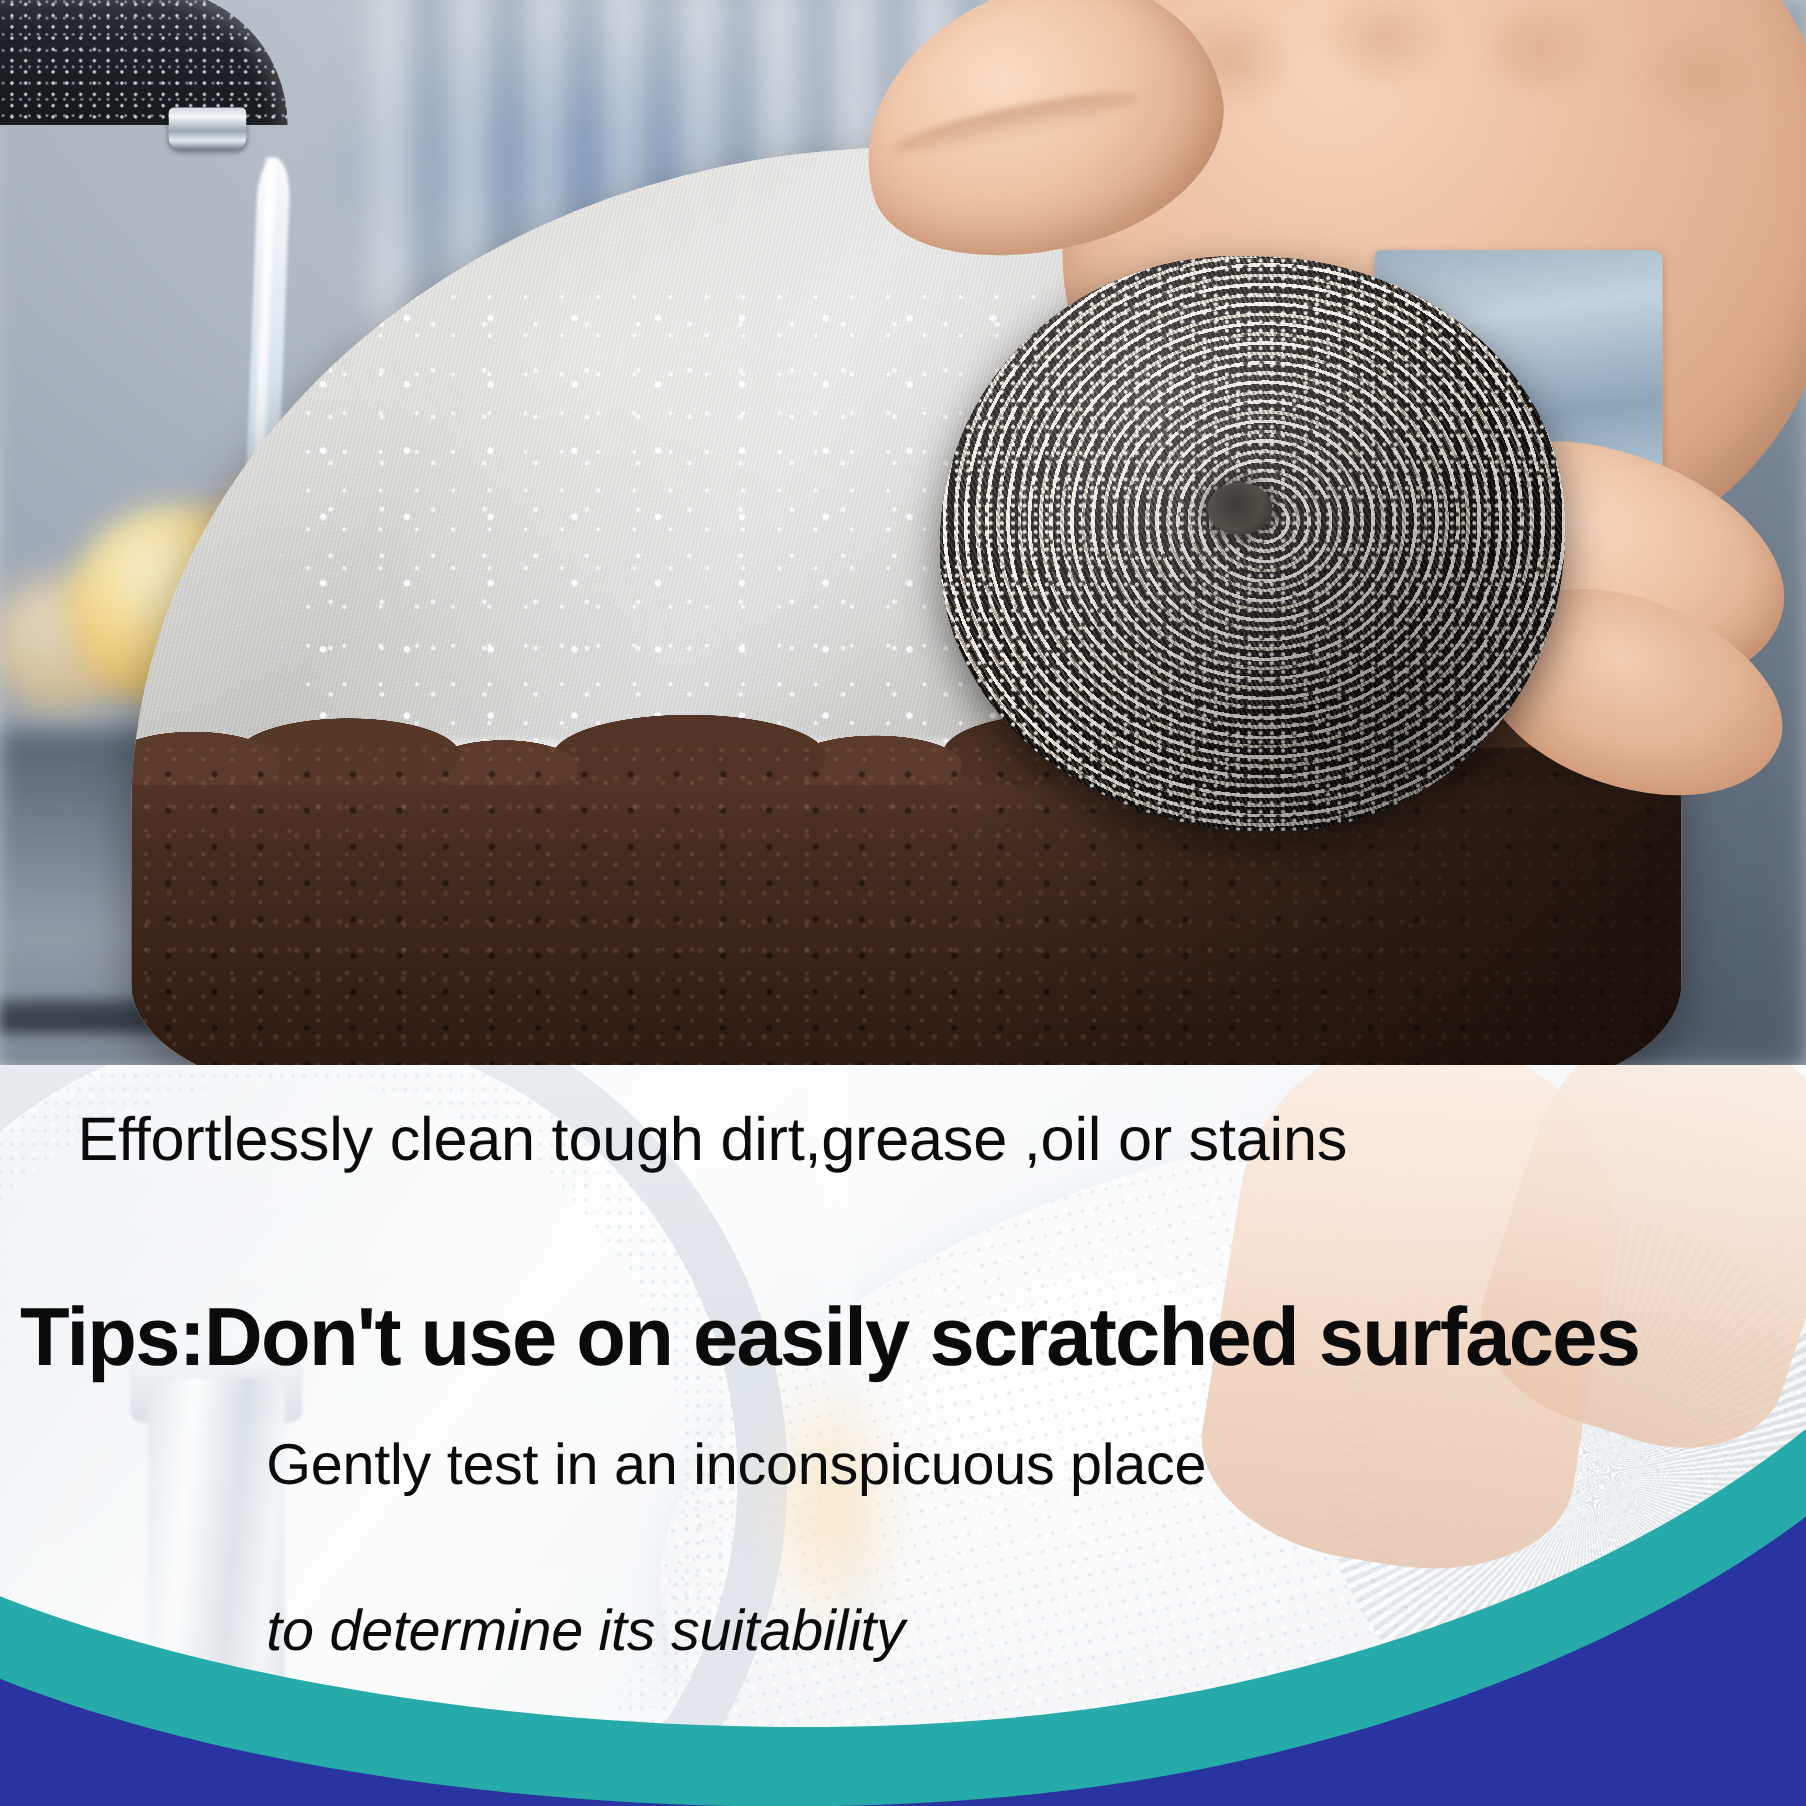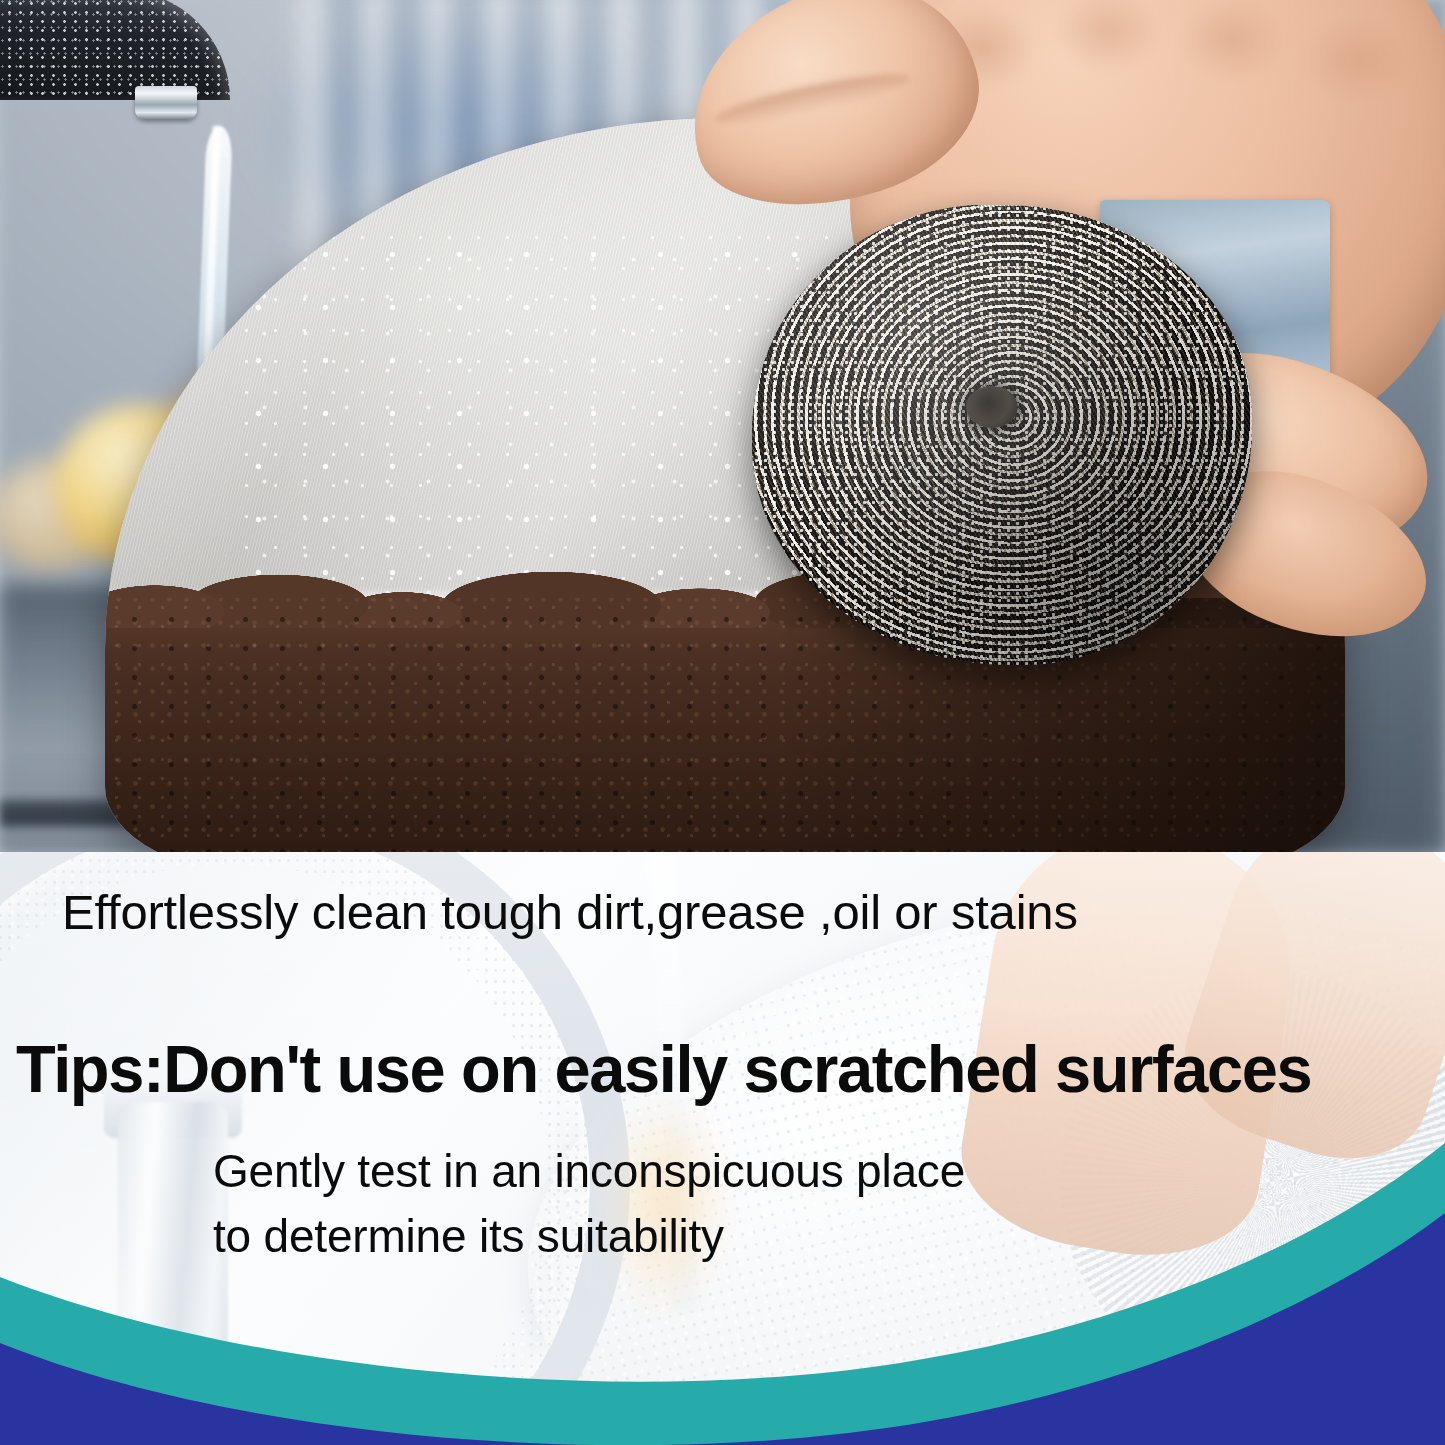--- a/index.html
+++ b/index.html
@@ -405,22 +405,22 @@
   .line-tips{
     left:16px;top:1036px;
     font-size:66px;font-weight:700;letter-spacing:-1.4px;
     transform:scaleX(.985);transform-origin:left center;
   }
   .line-2{
     left:213px;top:1148px;
     font-size:46px;font-weight:400;letter-spacing:-.2px;
   }
   .line-3{
-    left:213px;top:1213px;
-    font-size:46px;font-weight:400;letter-spacing:-.2px;
+    left:213px;top:1281px;
+    font-size:46px;font-weight:400;letter-spacing:-.2px;font-style:italic;
   }
 </style>
 </head>
 <body>
 
 <div class="canvas">
 
   <div class="photo-top">
 
     <div class="kitchen-bg"></div>

